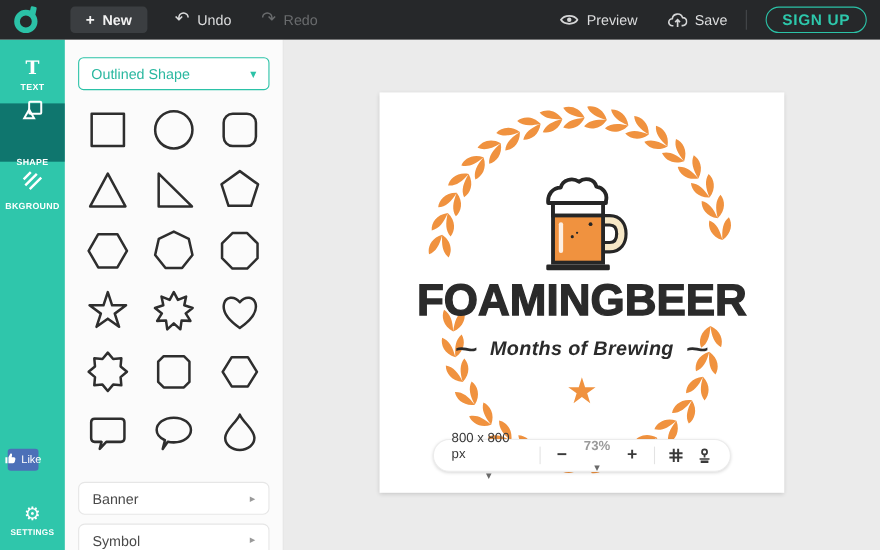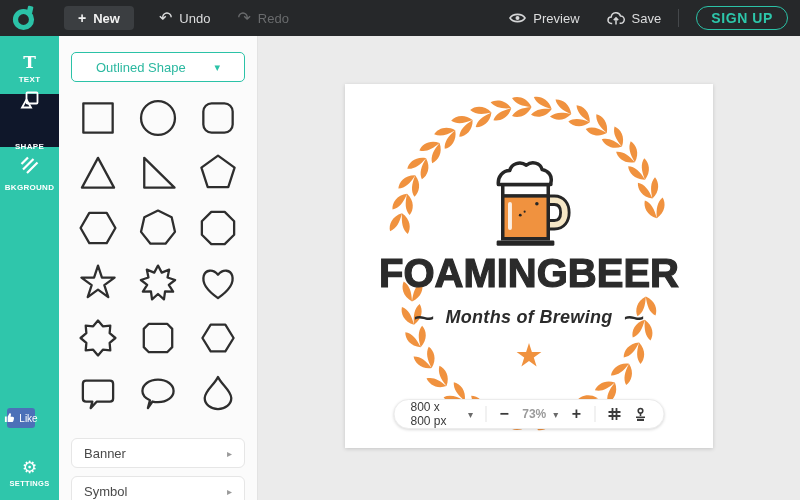--- a/index.html
+++ b/index.html
@@ -28,39 +28,39 @@
   .btn-signup { height:24px; border:1px solid #2BC2A7; border-radius:13px;
     color:#2DC7AB; font-size:14px; font-weight:bold; letter-spacing:.6px;
     display:flex; align-items:center; padding:0 14px; margin-right:12px; cursor:pointer; }
 
   
   .rail { position:absolute; left:0; top:36px; width:59px; height:464px;
     background:#2FC6AB; }
   .side-item { height:53px; display:flex; flex-direction:column; align-items:center;
     justify-content:center; gap:3px; color:#fff; cursor:pointer; }
   .side-item:first-child { margin-top:5px; }
-  .side-item.active { background:#0f172a;gap:28px; }
+  .side-item.active { background:#0f766e;gap:28px; }
   .side-item .lbl { font-size:8px; font-weight:bold; letter-spacing:.3px; }
   .t-glyph { font-family:"DejaVu Serif", serif; font-size:17px; font-weight:bold;
     line-height:20px; }
   .like-btn { position:absolute; left:7px; bottom:72px; width:28px; height:20px;
     background:#4C70B8; border-radius:3px; display:flex; align-items:center;
     justify-content:center; gap:4px; color:#fff; font-size:10px; font-weight:normal;
     cursor:pointer; }
   .settings { position:absolute; left:0; bottom:12px; width:59px; display:flex;
     flex-direction:column; align-items:center; gap:2px; color:#fff; cursor:pointer; }
   .settings .gear { font-size:17px; line-height:18px; }
   .settings .lbl { font-size:7.5px; font-weight:bold; letter-spacing:.3px; }
 
   
   .panel { position:absolute; left:59px; top:36px; width:199px; height:464px;
     background:#FBFBFB; border-right:1px solid #E3E3E3; overflow:hidden; }
   .category { margin:16px 12px 13px 12px; height:30px; border:1.5px solid #2BC2A7;
     border-radius:5px; display:flex; align-items:center; justify-content:space-between;
-    padding:0 24px; color:#2BB8A0; font-size:13px; cursor:pointer; background:#fff; }
+    padding:0 11px; color:#2BB8A0; font-size:13px; cursor:pointer; background:#fff; }
   .category .caret { font-size:11px; color:#2BC2A7; }
   .shapes-grid { display:grid; grid-template-columns:repeat(3, 1fr);
     padding:0 13px; row-gap:9px; column-gap:8px; }
   .shape-cell { height:46px; display:flex; align-items:center; justify-content:center;
     cursor:pointer; }
   .shape-cell svg { width:44px; height:44px; stroke:#2E2E2E; stroke-width:2.5;
     fill:none; stroke-linejoin:round; stroke-linecap:round; }
   .section { margin:22px 12px 0 12px; height:30px; border:1px solid #E6E6E6;
     background:#fff; border-radius:6px; display:flex; align-items:center;
     justify-content:space-between; padding:0 12px; font-size:13px; color:#4A4A4A;
@@ -83,21 +83,21 @@
   .logo-tagline .txt { font-style:italic; font-weight:600; font-size:18px;
     letter-spacing:.3px; }
   .logo-tagline .tilde { font-size:24px; font-weight:bold; transform:scaleX(1.5);
     line-height:10px; }
 
   
   .zoombar { position:absolute; left:50%; transform:translateX(-50%); bottom:11px;
     height:30px; background:#fff; border:1px solid #ECECEC; border-radius:15px;
     box-shadow:0 1px 3px rgba(0,0,0,.15); display:flex; align-items:center;
     padding:0 16px; gap:12px; }
-  .zb-group { display:flex; align-items:center; gap:7px; cursor:pointer; }
+  .zb-group { display:flex; align-items:center; gap:7px; cursor:pointer;flex-direction:column; }
   .zb-size { font-size:12px; color:#3A3A3A; }
   .zb-caret { font-size:10px; color:#6A6A6A; }
   .zb-sep { width:1px; height:16px; background:#E3E3E3; }
   .zb-btn { font-size:16px; font-weight:bold; color:#3A3A3A; width:16px;
     text-align:center; cursor:pointer; }
   .zb-zoom { font-size:12px; color:#9A9A9A;font-weight:bold; }
   .zb-icon { display:flex; align-items:center; cursor:pointer; }
 </style>
 </head>
 <body>

